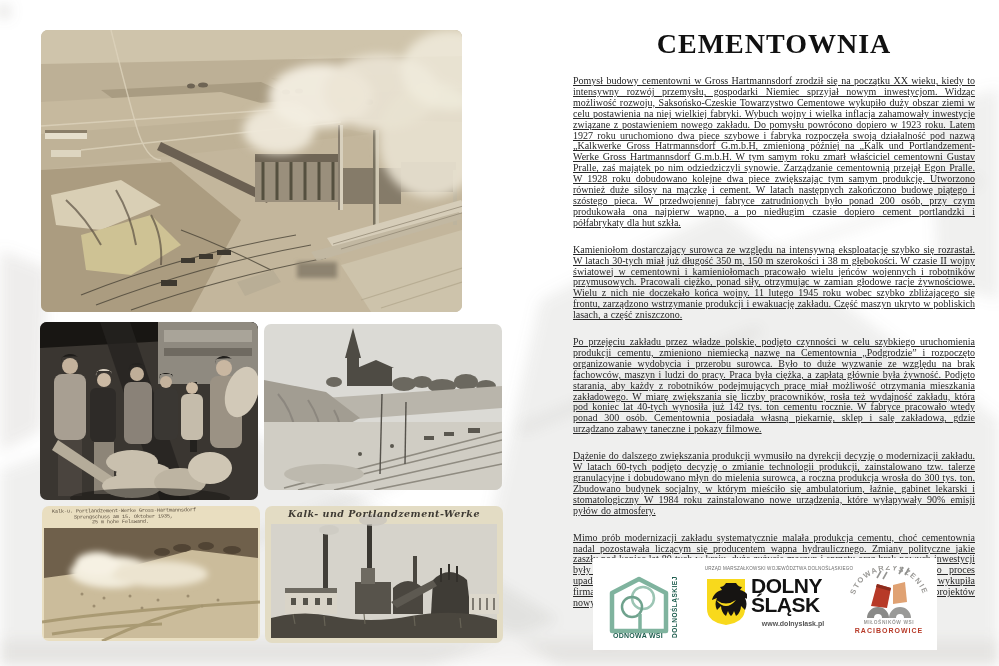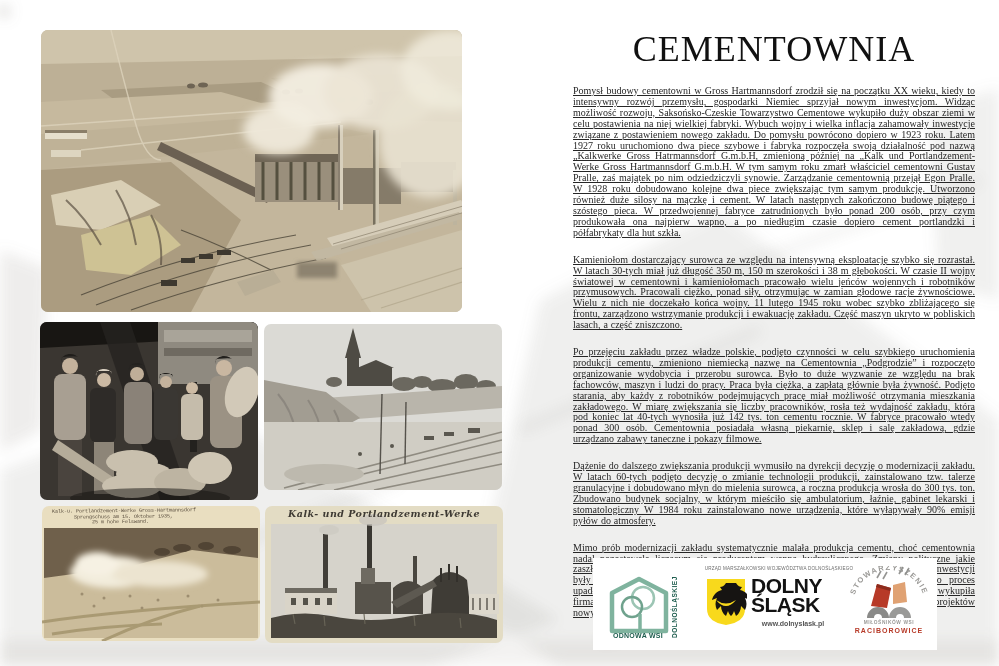--- a/index.html
+++ b/index.html
@@ -3,21 +3,21 @@
 <meta charset="utf-8">
 <style>
   html,body{margin:0;padding:0;}
   #page{position:relative;width:999px;height:666px;background:#ffffff;overflow:hidden;
         font-family:"Liberation Serif",serif;}
   #watermark{position:absolute;left:0;top:0;z-index:0;}
   .photo{position:absolute;z-index:1;overflow:hidden;border-radius:7px;}
   .photo svg{display:block;}
   
   #article{position:absolute;left:557px;top:28px;width:434px;z-index:1;}
-  #article h1{margin:0 0 6px 0;text-align:center;font-size:36px;font-weight:400;
+  #article h1{margin:0 0 6px 0;text-align:center;font-size:28px;font-weight:700;
               letter-spacing:1px;color:#111;font-family:"Liberation Serif",serif;}
   #article p{margin:16px;text-align:justify;text-align-last:left;font-size:10px;
              line-height:10.9px;color:#262626;word-spacing:.4px;text-decoration:underline;}
   
   .typed-caption{position:absolute;left:10px;top:3px;z-index:2;color:#55493a;
                  font-family:"Liberation Mono",monospace;font-size:5px;line-height:5.6px;
                  transform:rotate(-.6deg);white-space:nowrap;}
   .typed-caption div:nth-child(2){margin-left:22px;}
   .typed-caption div:nth-child(3){margin-left:40px;}
   .script-caption{position:absolute;left:0;top:2px;width:100%;text-align:center;z-index:2;

